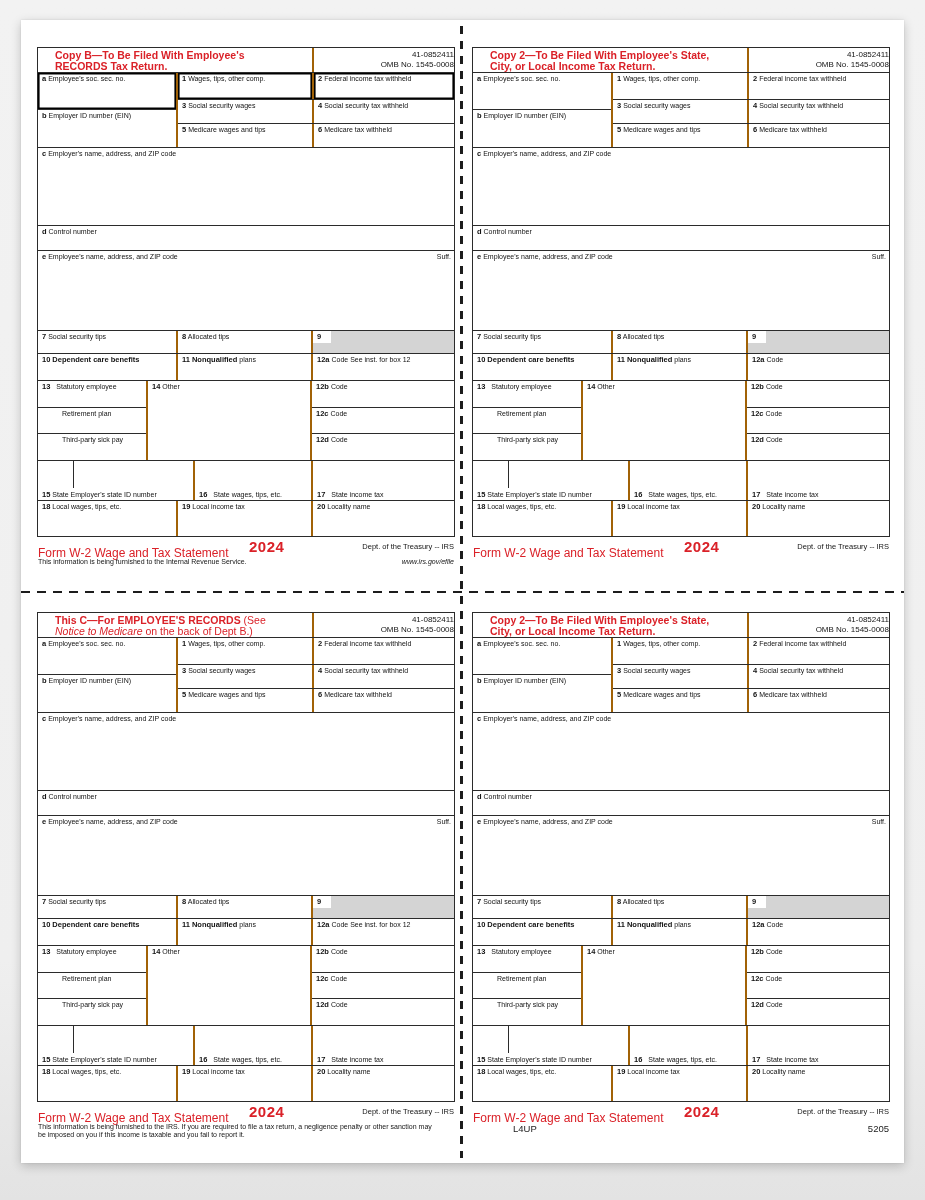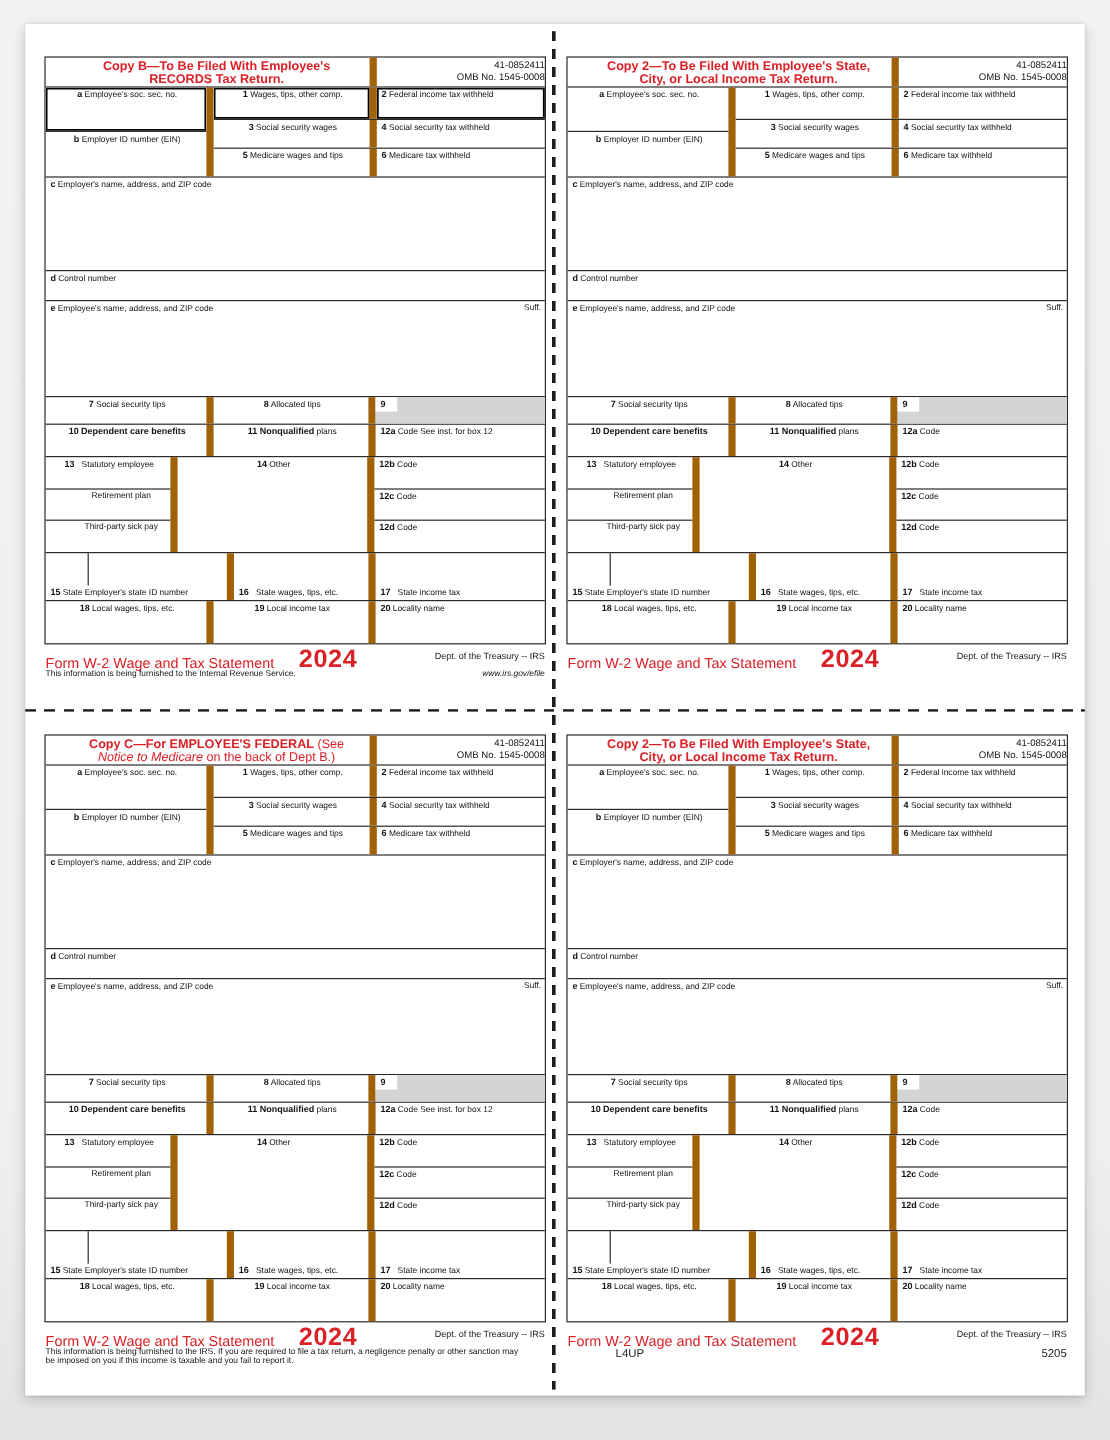--- a/index.html
+++ b/index.html
@@ -17,21 +17,21 @@
   .h-dash{position:absolute;left:0px;top:571px;width:883px;height:2px;
     background:repeating-linear-gradient(to right,#1c1c1c 0 9px,transparent 9px 16px);}
 
   .quadrant{position:absolute;width:418px;}
   .q0{left:16px;top:27px}.q1{left:451px;top:27px}.q2{left:16px;top:592px}.q3{left:451px;top:592px}
 
   .form{position:relative;width:418px;height:490px;border:1px solid #2b2b2b;background:#fff;
         display:flex;flex-direction:column;box-sizing:border-box;}
   .band{display:flex;border-bottom:1px solid #2b2b2b;box-sizing:border-box;}
   .cell{position:relative;box-sizing:border-box;}
-  .br{border-right:6px solid #a16207;text-align:center;}
+  .br{border-right:2px solid #a16207;}
 
   .band-title{height:25px;}
   .title-cell{width:276px;padding:2px 2px 0 17px;overflow:hidden;}
   .t-line{font-size:10.5px;line-height:11px;color:#da2128;white-space:nowrap;}
   .t-bold{font-weight:bold;}
   .t-ital{font-style:italic;}
   .omb-cell{flex:1;text-align:right;font-size:8px;line-height:10px;padding-top:2px;}
 
   .band-head{height:75px;}
   .col-ab{width:140px;display:flex;flex-direction:column;}
@@ -77,21 +77,21 @@
   .band-18{height:37px;border-bottom:none;flex:1;}
 
   .bl{font-size:7px;line-height:8.5px;padding:2px 2px 0 4px;color:#121212;white-space:nowrap;}
   .bl b{font-size:7.5px;}
   .bl .gap{display:inline-block;width:6px;}
   .indent{padding-left:24px;}
   .suff{font-size:7px;padding:2px 3px 0 0;}
 
   .footer{position:relative;height:42px;margin-top:1px;font-size:7px;}
   .f-name{position:absolute;left:1px;top:8px;color:#da2128;font-weight:normal;font-size:12px;white-space:nowrap;}
-  .f-year{position:absolute;left:212px;top:0px;color:#da2128;font-weight:bold;font-size:21px;letter-spacing:.5px;}
+  .f-year{position:absolute;left:212px;top:0px;color:#da2128;font-weight:bold;font-size:15px;letter-spacing:.5px;}
   .f-dept{position:absolute;right:1px;top:4px;font-size:7.5px;}
   .f-notes{position:absolute;left:1px;top:20px;width:416px;display:flex;justify-content:space-between;
     font-size:7px;line-height:8px;text-align:left;}
   .note-left{max-width:400px;}
   .note-right{font-style:italic;white-space:nowrap;}
   .q3 .note-left,.q3 .note-right{font-style:normal;font-size:9.5px;color:#222;padding-top:2px;margin-left:40px;}
 </style>
 </head>
 <body>
 
@@ -406,21 +406,21 @@
       <span class="note-left"></span>
       <span class="note-right"></span>
     </div>
   </div>
 </div>
     <div class="quadrant q2">
   <div class="form">
 
     <div class="band band-title">
       <div class="cell title-cell br">
-        <div class="t-line"><span class="t-bold">Copy C—For EMPLOYEE'S FEDERAL</span><span> (See</span></div>
+        <div class="t-line"><span class="t-bold">This C—For EMPLOYEE'S RECORDS</span><span> (See</span></div>
         <div class="t-line"><span class="t-ital">Notice to Medicare</span><span class="t-bold"></span><span> on the back of Dept B.)</span></div>
       </div>
       <div class="cell omb-cell">
         <div>41-0852411</div>
         <div>OMB No. 1545-0008</div>
       </div>
     </div>
 
     <div class="band band-head">
       <div class="cell col-ab br">

